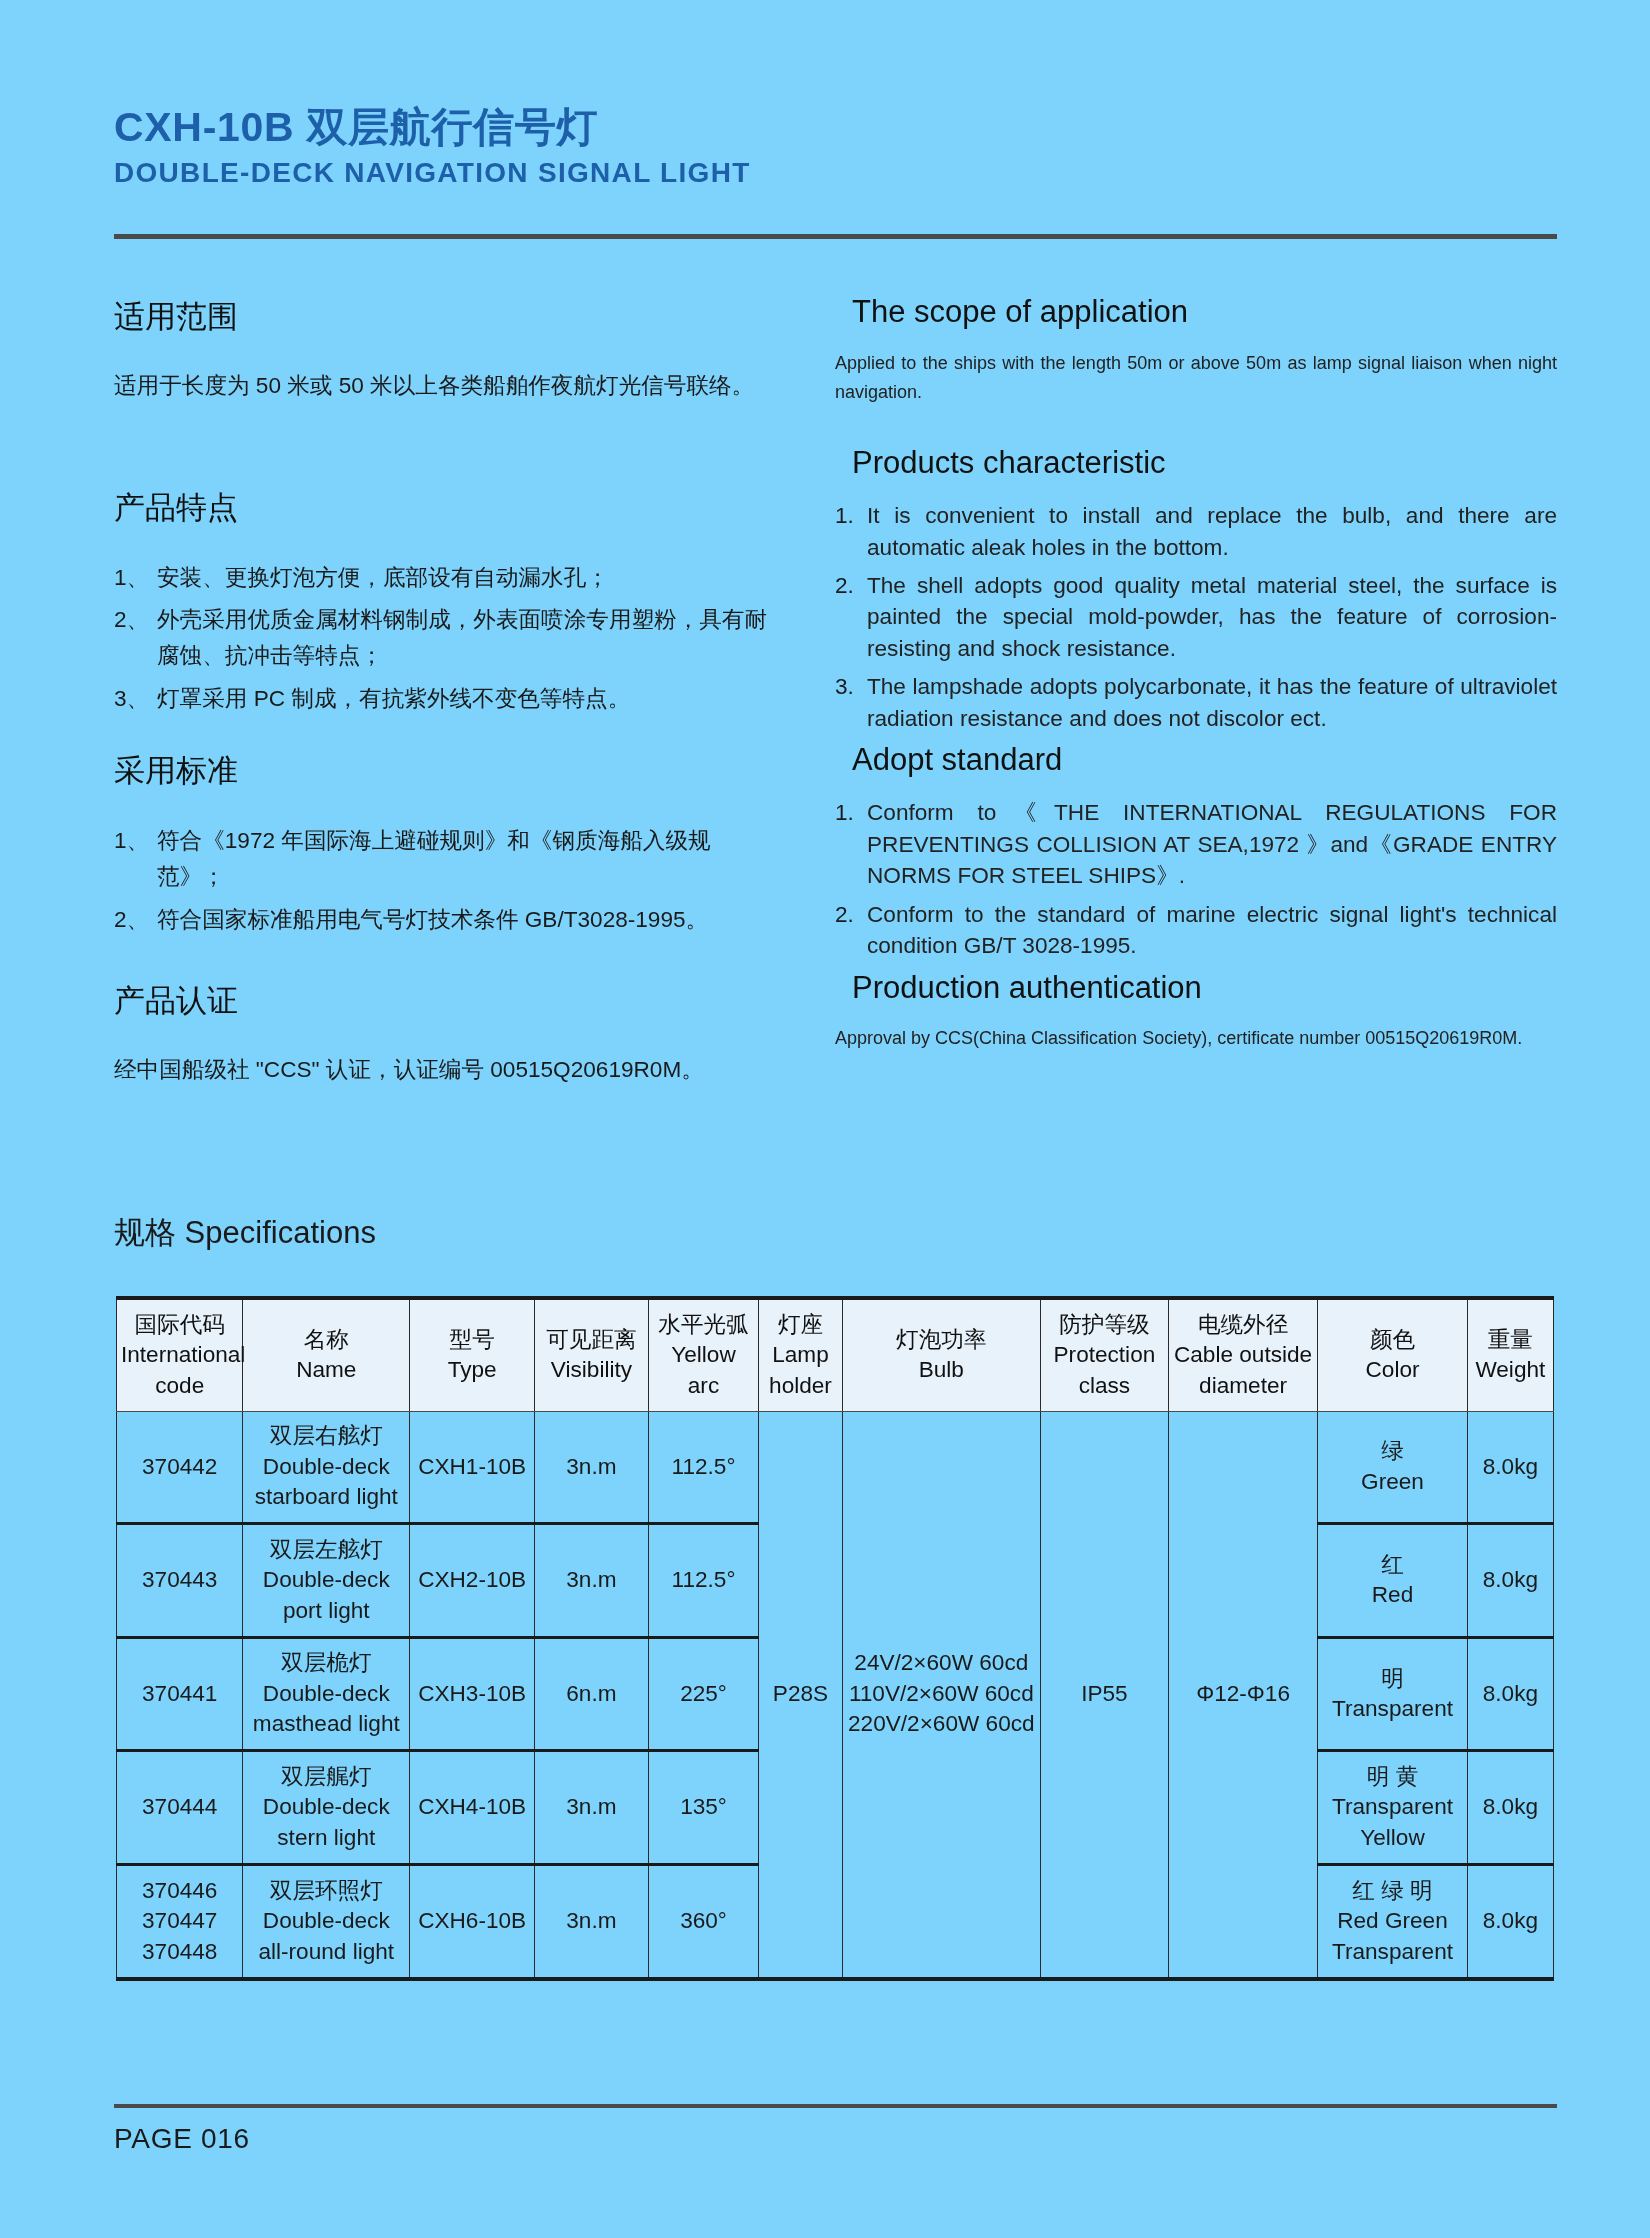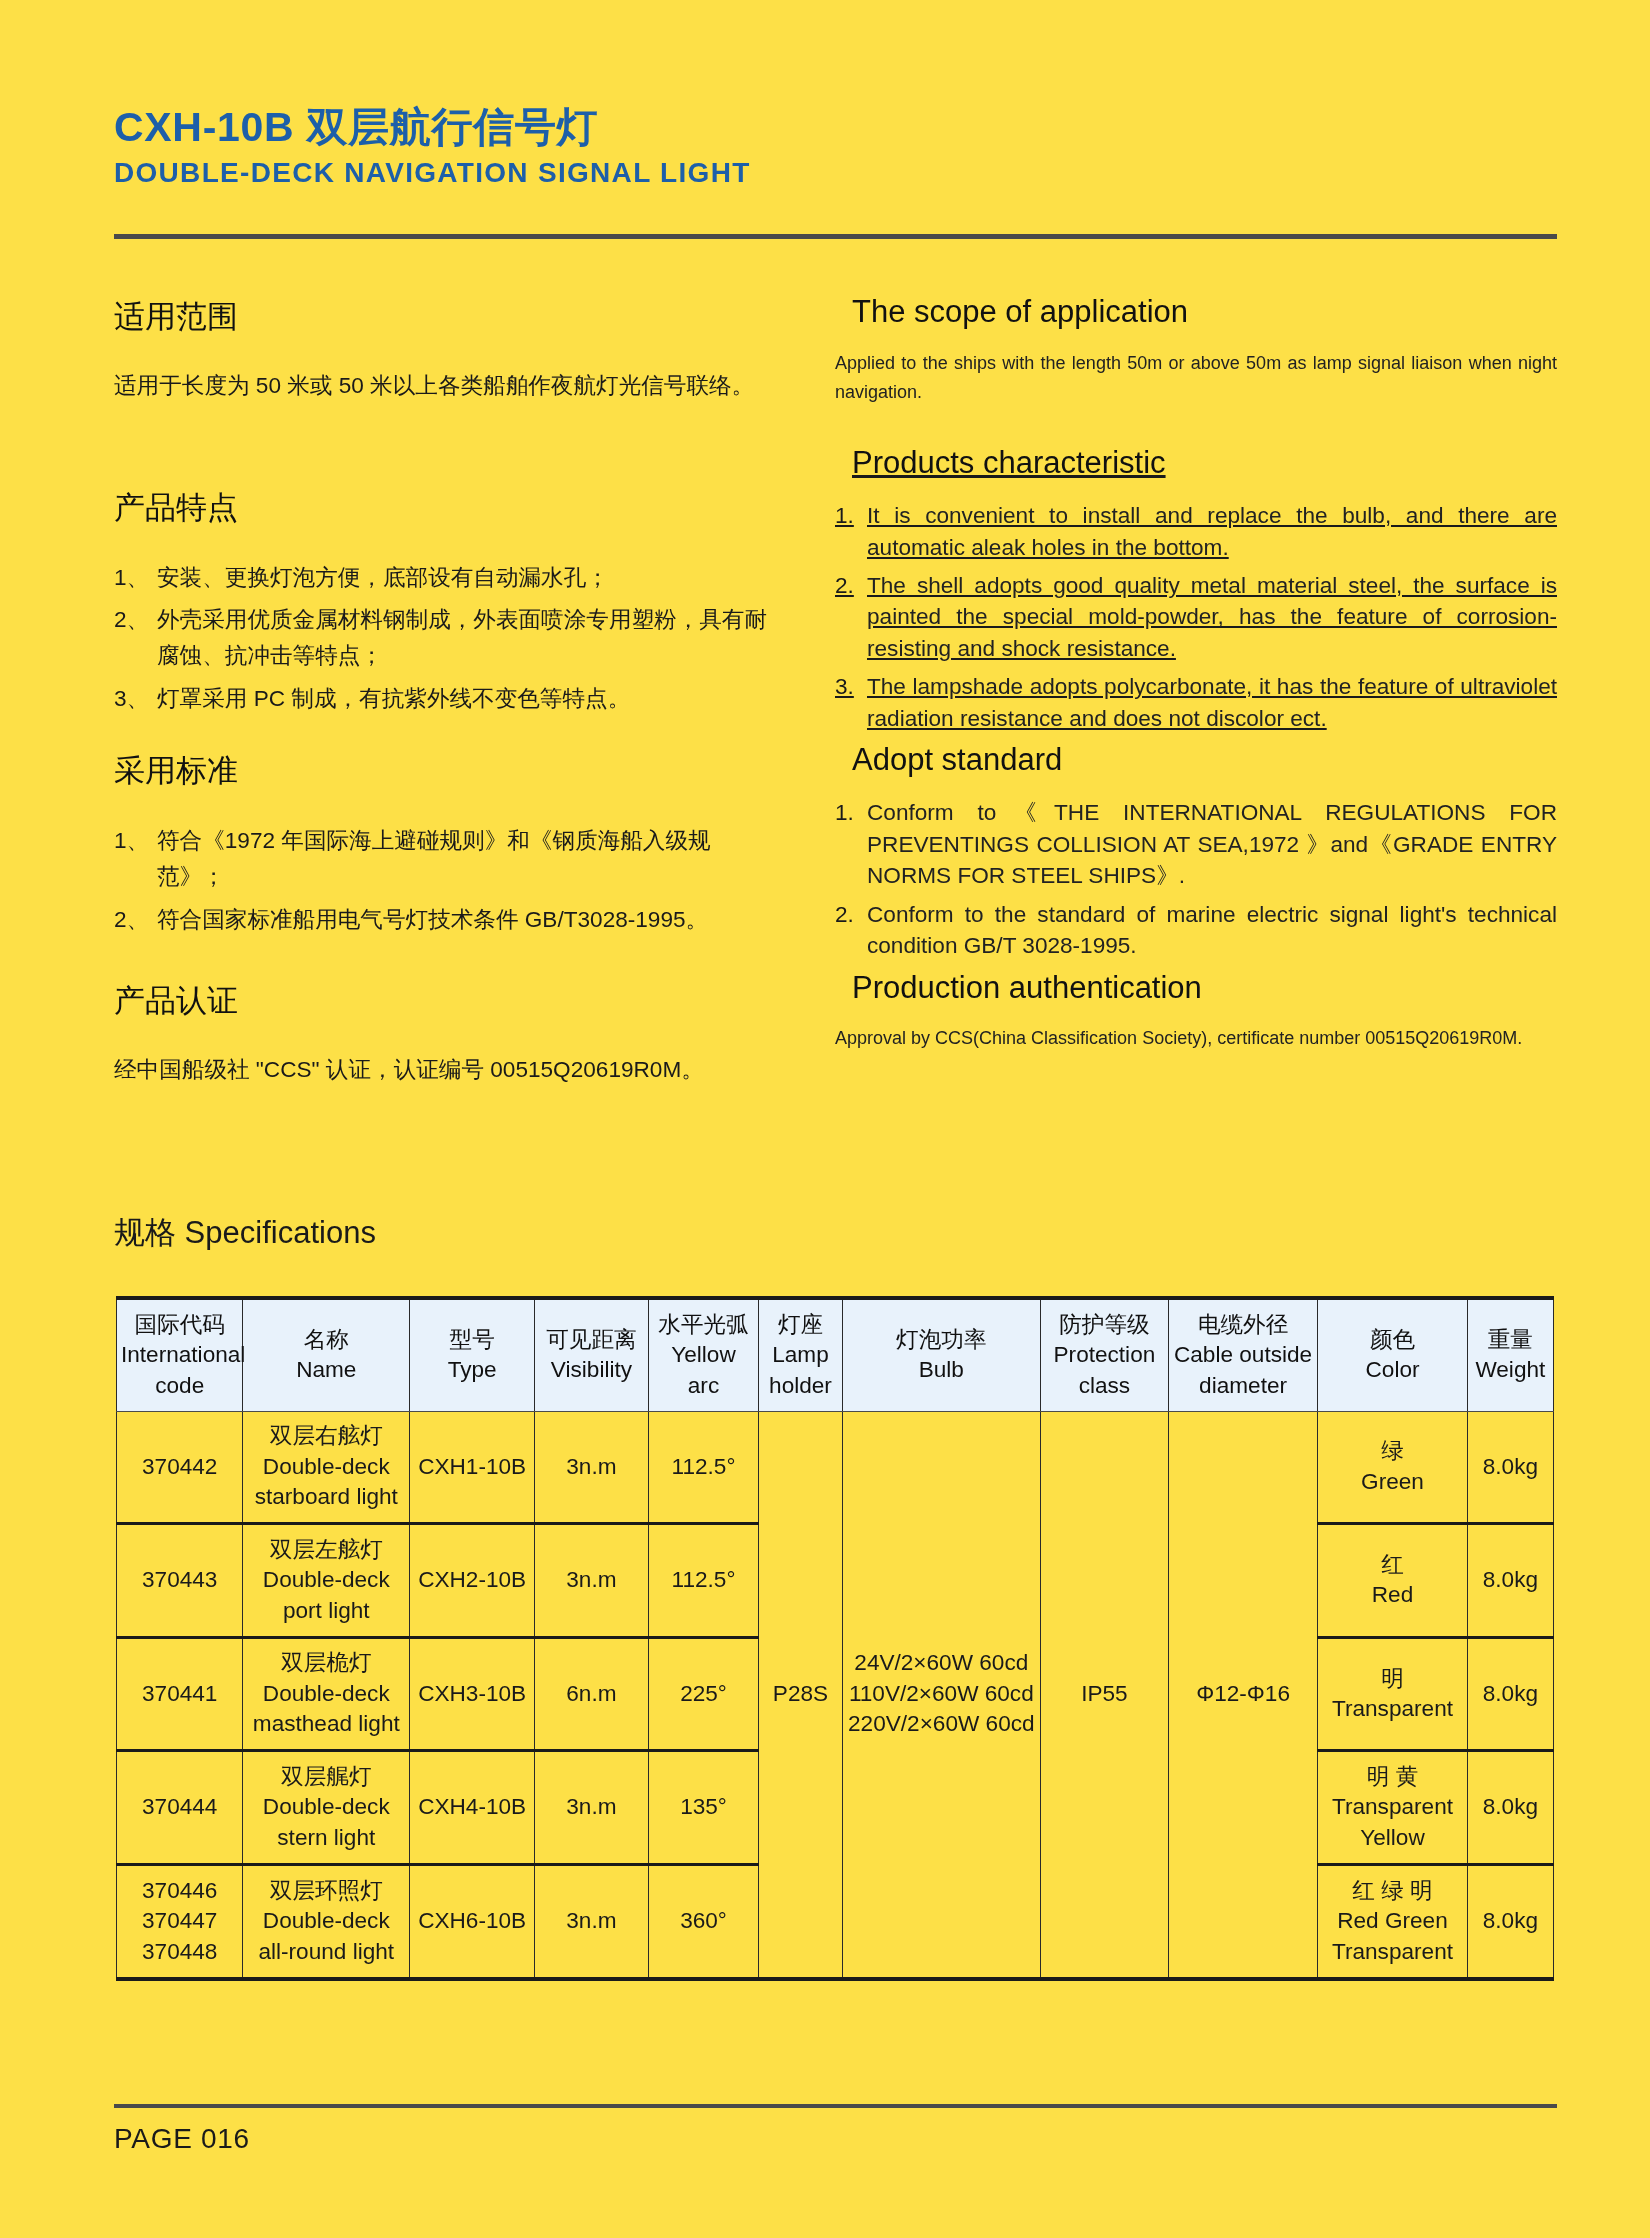--- a/index.html
+++ b/index.html
@@ -1,19 +1,19 @@
 <!DOCTYPE html>
 <html style="font-size:10.6px"><head>
 <meta charset="utf-8">
 <style>
   html,body{margin:0;padding:0;background:#ffffff;}
   .page{
     position:relative;
     width:1650px;height:2239px;
-    background:#fde047;
+    background:#7dd3fc;
     font-family:"Liberation Sans", sans-serif;
     color:#1a1a1a;
     overflow:hidden;
   }
   
   .hdr{position:absolute;left:114px;top:105px;width:1443px;}
   .title-cn{font-size:41px;font-weight:600;color:#1d5fa9;letter-spacing:0.7px;line-height:1.1;}
   .title-en{font-size:28px;font-weight:600;color:#1d5fa9;letter-spacing:1.3px;line-height:1.15;margin-top:6.7px;}
   .top-divider{position:absolute;left:114px;top:234px;width:1443px;height:4.7px;background:#4a4a4a;}
   
@@ -27,21 +27,21 @@
   .body-en{font-size:18px;line-height:1.62;margin:0;text-align:justify;color:#222;}
   .item{display:flex;margin-bottom:6.7px;}
   .item .marker{flex:0 0 43px;font-size:22.6px;line-height:1.6;}
   .col-right .item .marker{flex:0 0 32px;line-height:1.4;}
   .item .itxt{flex:1;font-size:22.6px;line-height:1.6;}
   .col-right .item .itxt{line-height:1.4;text-align:justify;color:#222;}
   .sec-l1{margin-bottom:85px;}
   .sec-l2{margin-bottom:35px;}
   .sec-l3{margin-bottom:44px;}
   .sec-r1{margin-bottom:37px;}
-  .sec-r2{margin-bottom:5.3px;text-decoration:underline;}
+  .sec-r2{margin-bottom:5.3px;}
   .sec-r3{margin-bottom:6.7px;}
   
   .spec-heading{position:absolute;left:114px;top:1212px;font-size:31px;font-weight:400;text-align:center;}
   table.spec{
     position:absolute;left:116px;top:1296px;width:1438px;
     border-collapse:collapse;table-layout:fixed;
     border-top:4.7px solid #1a1a1a;border-bottom:4.7px solid #1a1a1a;
   }
   table.spec th, table.spec td{
     border-left:1.3px solid #2a2a2a;border-right:1.3px solid #2a2a2a;

